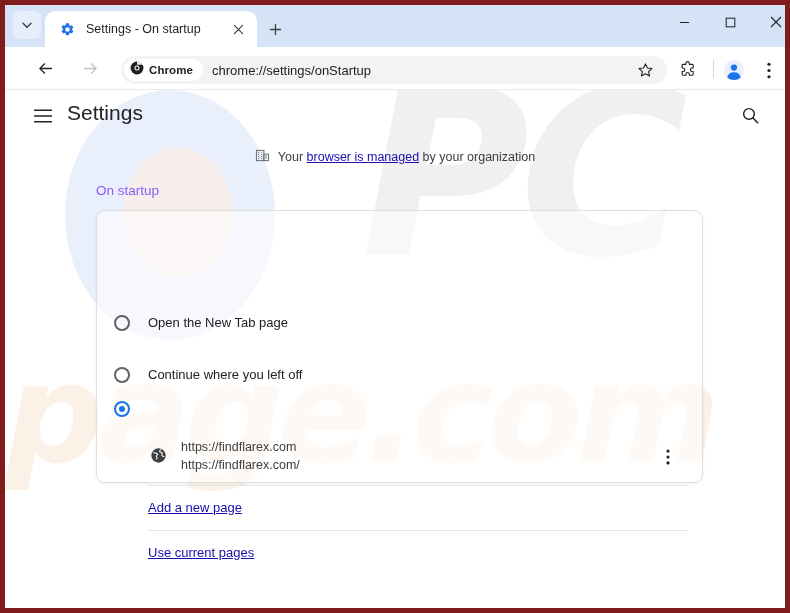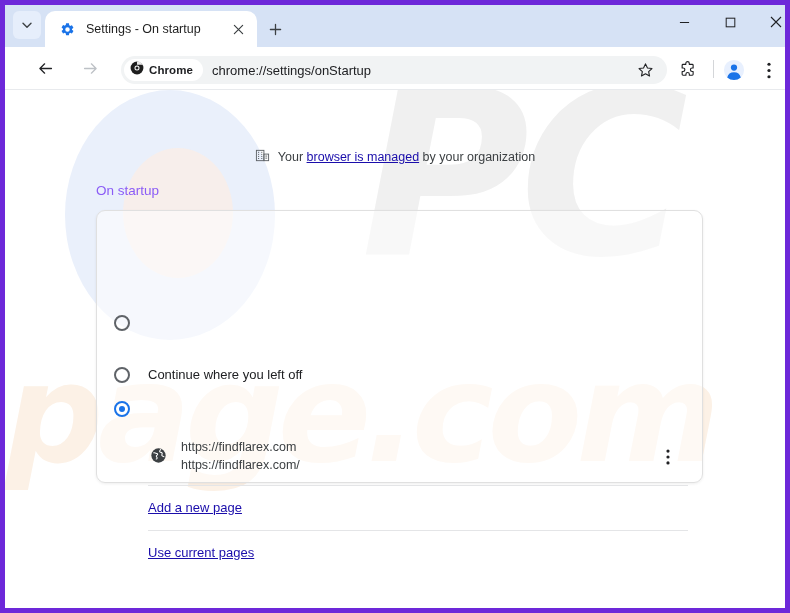--- a/index.html
+++ b/index.html
@@ -10,21 +10,21 @@
   body {
     font-family: "Liberation Sans", sans-serif;
   }
 
   #screen {
     position: relative;
     width: 790px;
     height: 613px;
     overflow: hidden;
     box-sizing: border-box;
-    border: 5px solid #6d28d9;
+    border: 5px solid #7f1d1d;
     background: #ffffff;
   }
 
   
   #tabstrip {
     position: absolute;
     left: 0; top: 0;
     width: 780px;
     height: 42px;
     background: #d6e2f5;
@@ -530,38 +530,53 @@
     </div>
   </div>
 
   <div id="page">
 
     <div class="wm" id="wm-blob-blue"></div>
     <div class="wm" id="wm-blob-peach"></div>
     <div class="wm" id="wm-pc">PC</div>
     <div class="wm" id="wm-risk">page.com</div>
 
+    <div id="settings-header">
+      <div id="hamburger-button">
+        <svg width="18" height="14" viewBox="0 0 18 14" aria-hidden="true">
+          <path d="M0.5 1.3 H17.5 M0.5 7 H17.5 M0.5 12.7 H17.5" stroke="#202124" stroke-width="1.4" stroke-linecap="round"></path>
+        </svg>
+      </div>
+      <div id="settings-title">Settings</div>
+      <div id="settings-search-button">
+        <svg width="19" height="19" viewBox="0 0 20 20" aria-hidden="true">
+          <circle cx="8.4" cy="8.4" r="5.6" fill="none" stroke="#202124" stroke-width="1.5"></circle>
+          <path d="M12.6 12.6 L17.6 17.6" stroke="#202124" stroke-width="1.5" stroke-linecap="round"></path>
+        </svg>
+      </div>
+    </div>
 
     <div id="managed-banner">
       <span>
         <svg width="15" height="15" viewBox="0 0 16 16" aria-hidden="true">
           <rect x="1.5" y="2.5" width="8" height="11" fill="none" stroke="#5f6368" stroke-width="1"></rect>
           <rect x="9.5" y="6.5" width="5" height="7" fill="none" stroke="#5f6368" stroke-width="1"></rect>
           <path d="M3.2 4.6 h1.2 M6.6 4.6 h1.2 M3.2 6.8 h1.2 M6.6 6.8 h1.2 M3.2 9 h1.2 M6.6 9 h1.2 M3.2 11.2 h1.2 M6.6 11.2 h1.2 M11 8.6 h2 M11 10.8 h2" stroke="#5f6368" stroke-width="1"></path>
         </svg>
       </span>
       <span><span>Your </span><a id="managed-link">browser is managed</a><span> by your organization</span></span>
     </div>
 
     <div id="section-title">On startup</div>
 
     <div id="startup-card">
 
       <div class="radio-row" id="radio-row-0">
         <span class="radio-mark"></span>
+        <span class="radio-label">Open the New Tab page</span>
       </div>
 
       <div class="radio-row" id="radio-row-1">
         <span class="radio-mark"></span>
         <span class="radio-label">Continue where you left off</span>
       </div>
 
       <div class="radio-row" id="radio-row-2">
         <span class="radio-mark checked"></span>
       </div>

